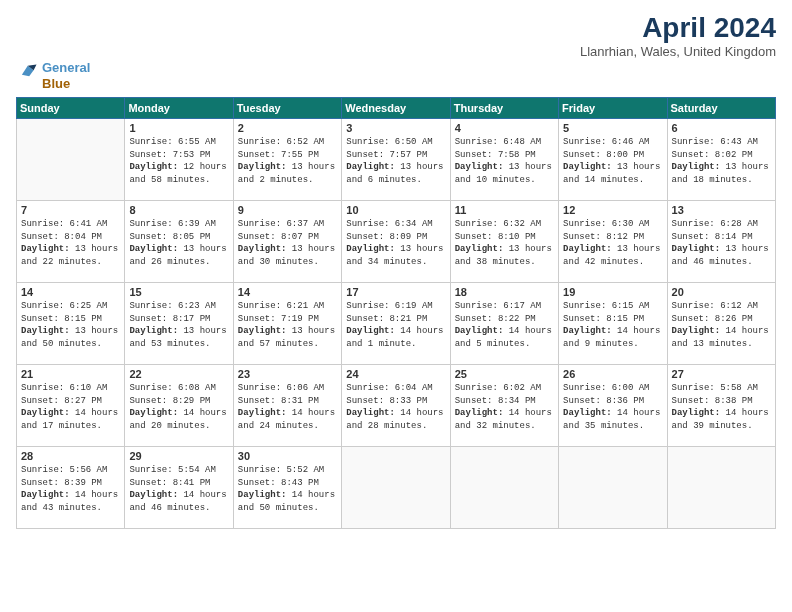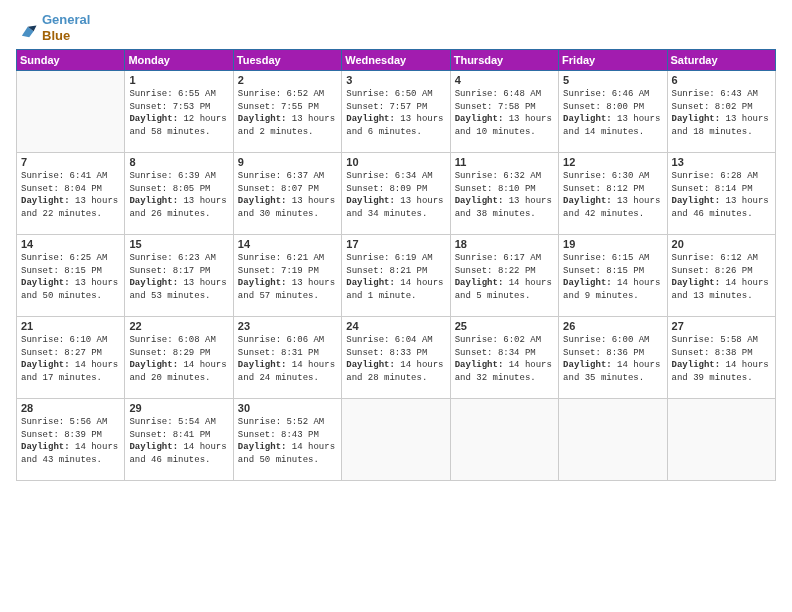--- a/index.html
+++ b/index.html
@@ -17,22 +17,23 @@
       background: #fff;
     }
     .header-area {
       display: flex;
       justify-content: space-between;
       align-items: flex-start;
       margin-bottom: 6px;
     }
     .logo {
       display: flex;
-      align-items: flex-end;
+      align-items: flex-start;
       gap: 4px;
+      margin-top: 48px;
     }
     .logo-text {
       font-size: 13px;
       font-weight: bold;
       color: #1a3a5c;
       line-height: 1.2;
     }
     .logo-text span {
       color: #4a90c4;
     }
@@ -51,21 +52,21 @@
     .cal-subtitle {
       font-size: 13px;
       color: #555;
     }
     table {
       width: 100%;
       border-collapse: collapse;
       table-layout: fixed;
     }
     thead tr th {
-      background: #a21caf;
+      background: #0f766e;
       color: #fff;
       font-size: 11px;
       font-weight: bold;
       padding: 4px 3px;
       text-align: left;
       border: 1px solid #2e6da4;
       margin-top: 48px;
     }
     tbody tr td {
       border: 1px solid #ccc;
@@ -102,20 +103,24 @@
   <div class="header-area">
     <div class="logo">
       <svg class="logo-bird" viewBox="0 0 30 30" xmlns="http://www.w3.org/2000/svg">
         <polygon points="8,20 16,8 24,14 18,22" fill="#4a90c4"></polygon>
         <polygon points="16,8 28,6 24,14" fill="#1a3a5c"></polygon>
       </svg>
       <div class="logo-text">
         <div><span>General</span></div>
         <div><span style="color:#a16207">Blue</span></div>
       </div>
+    </div>
+    <div class="title-block">
+      <div class="cal-title">April 2024</div>
+      <div class="cal-subtitle">Llanrhian, Wales, United Kingdom</div>
     </div>
   </div>
 
   <table>
     <thead>
       <tr>
         <th>Sunday</th>
         <th>Monday</th>
         <th>Tuesday</th>
         <th>Wednesday</th>

